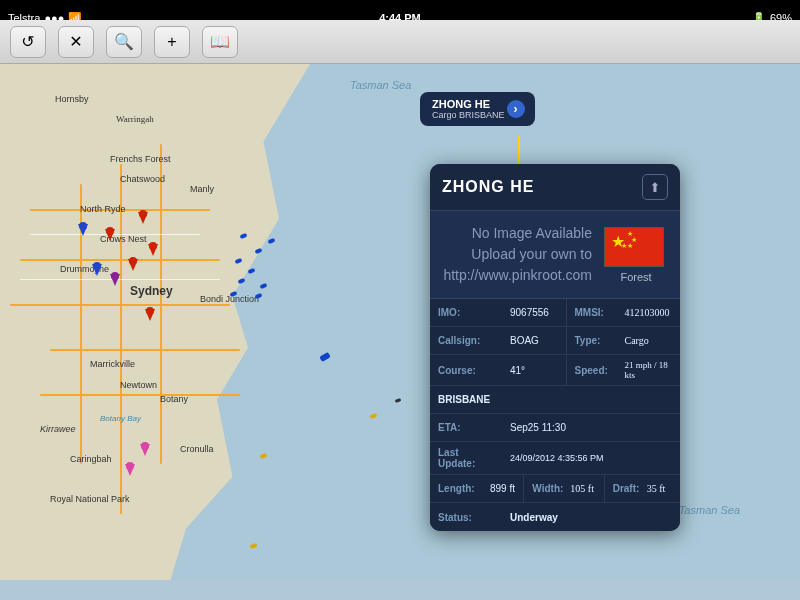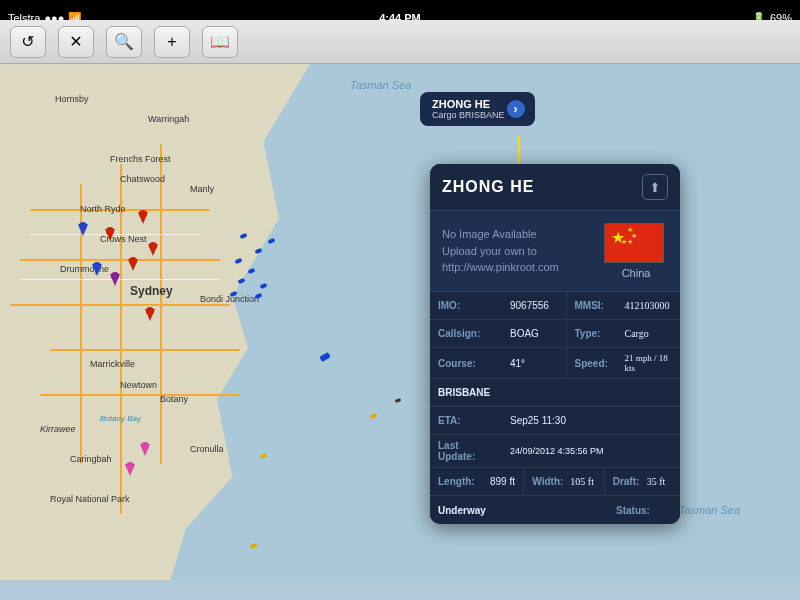--- a/index.html
+++ b/index.html
@@ -247,23 +247,23 @@
     #panel-image-row {
       background: #1e2f50;
       padding: 12px;
       display: flex;
       gap: 12px;
       align-items: center;
       border-bottom: 1px solid #334466;
     }
     #no-image-box {
       flex: 1;
-      text-align: left;
+      text-align: right;
       color: #8899bb;
-      font-size: 11px;
+      font-size: 14px;
       line-height: 1.5;
     }
     #flag-box {
       width: 64px;
       text-align: center;
       flex-shrink: 0;
     }
     #china-flag {
       width: 60px;
       height: 40px;
@@ -423,35 +423,35 @@
     <div class="road-v" style="top:100px;left:120px;height:350px;"></div>
     <div class="road-v" style="top:80px;left:160px;height:320px;"></div>
     <div class="road-v" style="top:120px;left:80px;height:280px;"></div>
     <div class="road-thin" style="top:170px;left:30px;width:170px;"></div>
     <div class="road-thin" style="top:215px;left:20px;width:200px;"></div>
 
     <div class="tasman-label" style="top:15px; left:350px;">Tasman Sea</div>
     <div class="tasman-label" style="top:440px; right:60px;">Tasman Sea</div>
 
     <div class="map-label" style="top:30px;left:55px;">Hornsby</div>
-    <div class="map-label" style="top:50px;left:148px;">Warringah</div>
+    <div class="map-label" style="top:50px;left:116px;font-family:Liberation Serif, serif;">Warringah</div>
     <div class="map-label" style="top:90px;left:110px;">Frenchs Forest</div>
     <div class="map-label" style="top:110px;left:120px;">Chatswood</div>
     <div class="map-label" style="top:140px;left:80px;">North Ryde</div>
     <div class="map-label" style="top:120px;left:190px;">Manly</div>
     <div class="map-label" style="top:170px;left:100px;">Crows Nest</div>
     <div class="map-label" style="top:200px;left:60px;">Drummoyne</div>
     <div class="map-label" style="top:220px;left:130px;font-size:12px;font-weight:700;">Sydney</div>
     <div class="map-label" style="top:230px;left:200px;">Bondi Junction</div>
     <div class="map-label" style="top:268px;left:120px;margin-top:48px;">Newtown</div>
     <div class="map-label" style="top:295px;left:90px;">Marrickville</div>
     <div class="map-label" style="top:330px;left:160px;">Botany</div>
     <div class="map-label" style="top:390px;left:70px;">Caringbah</div>
     <div class="map-label" style="top:360px;left:40px;font-style:italic;">Kirrawee</div>
-    <div class="map-label" style="top:380px;left:180px;margin-left:10px;">Cronulla</div>
+    <div class="map-label" style="top:380px;left:180px;">Cronulla</div>
     <div class="map-label-blue" style="top:350px;left:100px;">Botany Bay</div>
     <div class="map-label" style="top:430px;left:50px;">Royal National Park</div>
 
     <div class="pin-marker pin-red" style="top:148px;left:138px;"></div>
     <div class="pin-marker pin-red" style="top:165px;left:105px;"></div>
     <div class="pin-marker pin-red" style="top:180px;left:148px;"></div>
     <div class="pin-marker pin-red" style="top:195px;left:128px;"></div>
     <div class="pin-marker pin-blue" style="top:200px;left:92px;"></div>
     <div class="pin-marker pin-blue" style="top:160px;left:78px;"></div>
     <div class="pin-marker pin-purple" style="top:210px;left:110px;"></div>
@@ -498,21 +498,21 @@
         <span>No Image Available<br>Upload your own to<br>http://www.pinkroot.com</span>
       </div>
       <div id="flag-box">
         <div id="china-flag">
           <span class="star-big">★</span>
           <span class="star-small s1">★</span>
           <span class="star-small s2">★</span>
           <span class="star-small s3">★</span>
           <span class="star-small s4">★</span>
         </div>
-        <div id="flag-label">China</div>
+        <div id="flag-label">Forest</div>
       </div>
     </div>
 
     <div id="panel-data">
 
       <div class="data-row">
         <div class="data-cell label">IMO:</div>
         <div class="data-cell value">9067556</div>
         <div class="divider-v"></div>
         <div class="data-cell label2">MMSI:</div>
@@ -554,20 +554,20 @@
         <div class="data-cell value" style="width:40px;">899 ft</div>
         <div class="divider-v"></div>
         <div class="data-cell label2" style="width:38px;">Width:</div>
         <div class="data-cell value2" style="width:38px;">105 ft</div>
         <div class="divider-v"></div>
         <div class="data-cell label2" style="width:34px;">Draft:</div>
         <div class="data-cell value2">35 ft</div>
       </div>
 
       <div class="data-row">
+        <div class="data-cell label">Status:</div>
         <div class="data-cell value" style="flex:3;font-weight:700;">Underway</div>
-        <div class="data-cell label">Status:</div>
       </div>
 
     </div>
   </div>
 
 </div>
 
 </body></html>

